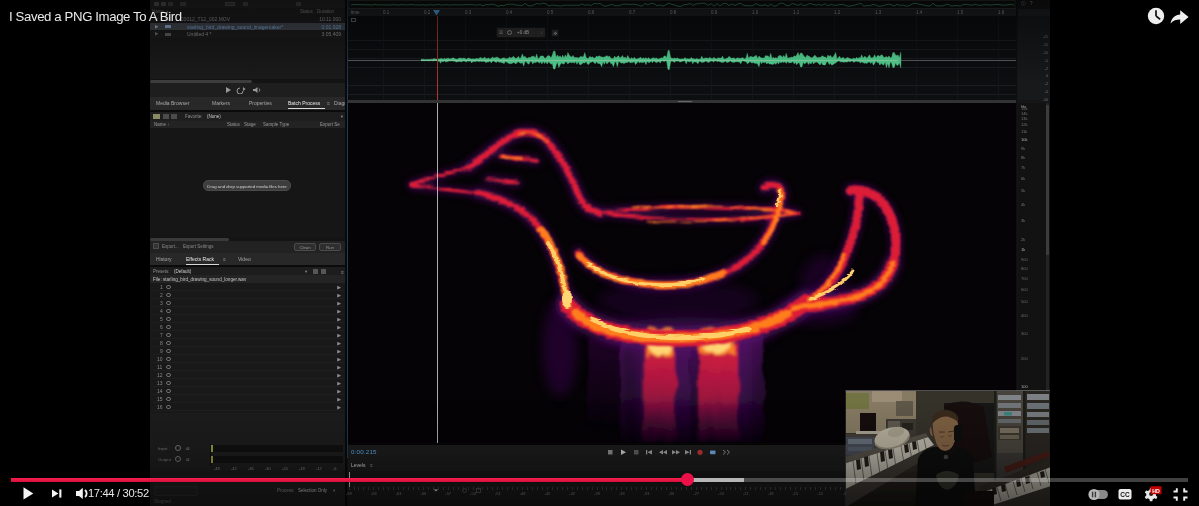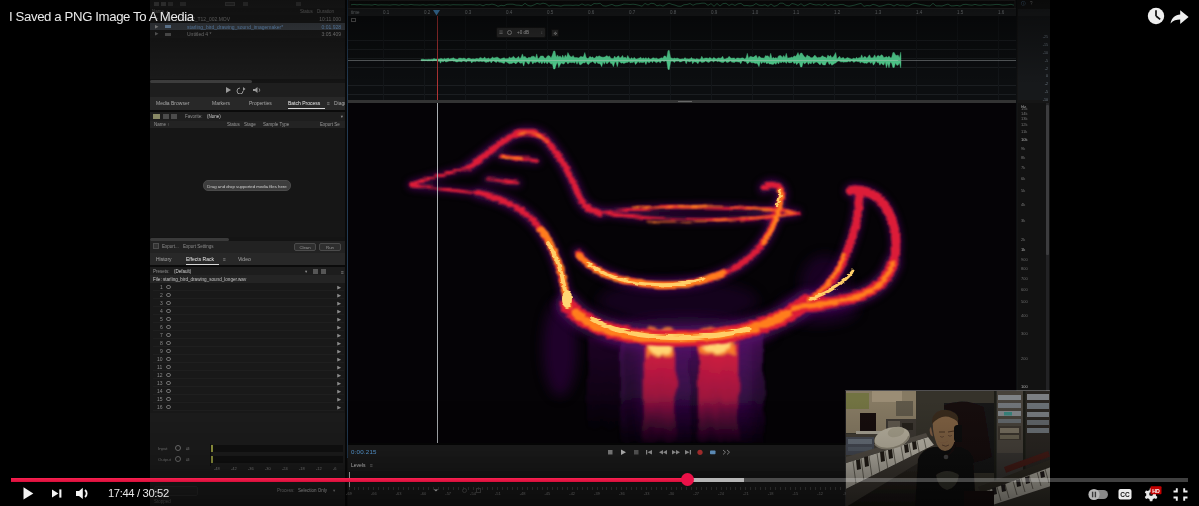--- a/index.html
+++ b/index.html
@@ -791,41 +791,41 @@
 
  <rect x="0" y="0" width="205" height="116" fill="#140d08" opacity="0.16"></rect>
 </g>
 </svg>
 </div>
 </div>
 
 <div class="abs" style="left:0;top:0;width:1199px;height:85px;background:linear-gradient(to bottom,rgba(0,0,0,0.55),rgba(0,0,0,0));"></div>
 <div class="abs" style="left:0;top:400px;width:1199px;height:106px;background:linear-gradient(to bottom,rgba(0,0,0,0),rgba(0,0,0,0.15) 45%,rgba(0,0,0,0.55));"></div>
 
-<div class="abs" style="left:9px;top:9px;font-size:13.2px;color:#e9e9e9;letter-spacing:-0.38px;text-shadow:0 0 2px rgba(0,0,0,0.5);">I Saved a PNG Image To A Media</div>
+<div class="abs" style="left:9px;top:9px;font-size:13.2px;color:#e9e9e9;letter-spacing:-0.38px;text-shadow:0 0 2px rgba(0,0,0,0.5);">I Saved a PNG Image To A Bird</div>
 
 <svg class="abs" style="left:1143px;top:3px" width="52" height="26" viewBox="0 0 52 26">
   <circle cx="13" cy="13" r="8.2" fill="#efefef"></circle>
   <path d="M13,13 L13,7.2 M13,13 L17.2,16.4" stroke="#111" stroke-width="1.7" stroke-linecap="butt" fill="none"></path>
   <path d="M27.5,20.5 C28.6,14.8 32.2,11.8 37.2,11.4 L37.2,7.2 L45.6,14.1 L37.2,21 L37.2,16.6 C33.5,16.6 30.2,17.4 27.5,20.5 Z" fill="#efefef"></path>
 </svg>
 
 <div class="abs" style="left:11px;top:477.5px;width:1177px;height:4px;background:rgba(255,255,255,0.25);"></div>
 <div class="abs" style="left:687px;top:477.5px;width:57px;height:4px;background:rgba(255,255,255,0.6);"></div>
 <div class="abs" style="left:11px;top:477.5px;width:676px;height:4px;background:linear-gradient(to bottom,#fb2051,#d50f3a);"></div>
 <div class="abs" style="left:680.5px;top:473px;width:13px;height:13px;border-radius:50%;background:#eb1148;"></div>
 
 <svg class="abs" style="left:14px;top:482px" width="80" height="20" viewBox="0 0 80 20">
   <polygon points="9.5,5.3 9.5,17.5 19.3,11.4" fill="#f4f4f4"></polygon>
   <polygon points="38,7.4 38,15.6 44.4,11.5" fill="#f4f4f4"></polygon>
   <rect x="45.3" y="7.4" width="2.1" height="8.2" fill="#f4f4f4"></rect>
   <path d="M62,9 L65,9 L68.8,5.8 L68.8,17 L65,13.9 L62,13.9 Z" fill="#f4f4f4"></path>
   <path d="M71,8 A4.5,4.5 0 0 1 71,15" stroke="#f4f4f4" stroke-width="1.8" fill="none"></path>
 </svg>
-<div class="abs" style="left:108px;top:486.5px;font-size:11.2px;color:#e6e6e6;letter-spacing:-0.35px;">17:44&nbsp;/&nbsp;30:52</div>
+<div class="abs" style="left:88px;top:486.5px;font-size:11.2px;color:#e6e6e6;letter-spacing:-0.35px;">17:44&nbsp;/&nbsp;30:52</div>
 
 <svg class="abs" style="left:1085px;top:483px" width="105" height="20" viewBox="0 0 105 20">
   <rect x="4" y="7" width="19" height="9" rx="4.5" fill="#8a8a8a"></rect>
   <circle cx="9" cy="11.5" r="5.6" fill="#b8b8b8"></circle>
   <rect x="6.9" y="8.7" width="1.4" height="5.6" fill="#3a3a3a"></rect>
   <rect x="9.7" y="8.7" width="1.4" height="5.6" fill="#3a3a3a"></rect>
   <rect x="33.5" y="6" width="13" height="10.5" rx="2" fill="#ececec"></rect>
   <text x="40" y="14" font-family="Liberation Sans,sans-serif" font-size="6.5" font-weight="bold" fill="#111" text-anchor="middle">CC</text>
   <g fill="#e8e8e8">
     <path d="M64.9,5.2 l2.4,0 l0.45,2 a4.6,4.6 0 0 1 1.5,0.85 l1.95,-0.65 l1.2,2.1 l-1.5,1.35 a4.6,4.6 0 0 1 0,1.7 l1.5,1.35 l-1.2,2.1 l-1.95,-0.65 a4.6,4.6 0 0 1 -1.5,0.85 l-0.45,2 l-2.4,0 l-0.45,-2 a4.6,4.6 0 0 1 -1.5,-0.85 l-1.95,0.65 l-1.2,-2.1 l1.5,-1.35 a4.6,4.6 0 0 1 0,-1.7 l-1.5,-1.35 l1.2,-2.1 l1.95,0.65 a4.6,4.6 0 0 1 1.5,-0.85 Z"></path>

